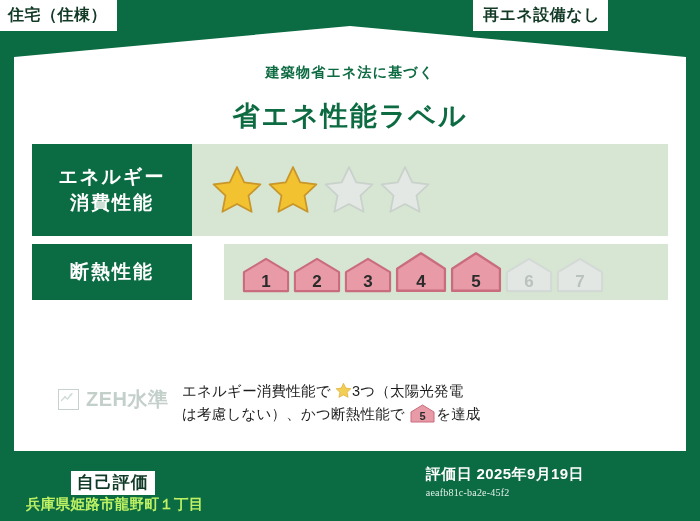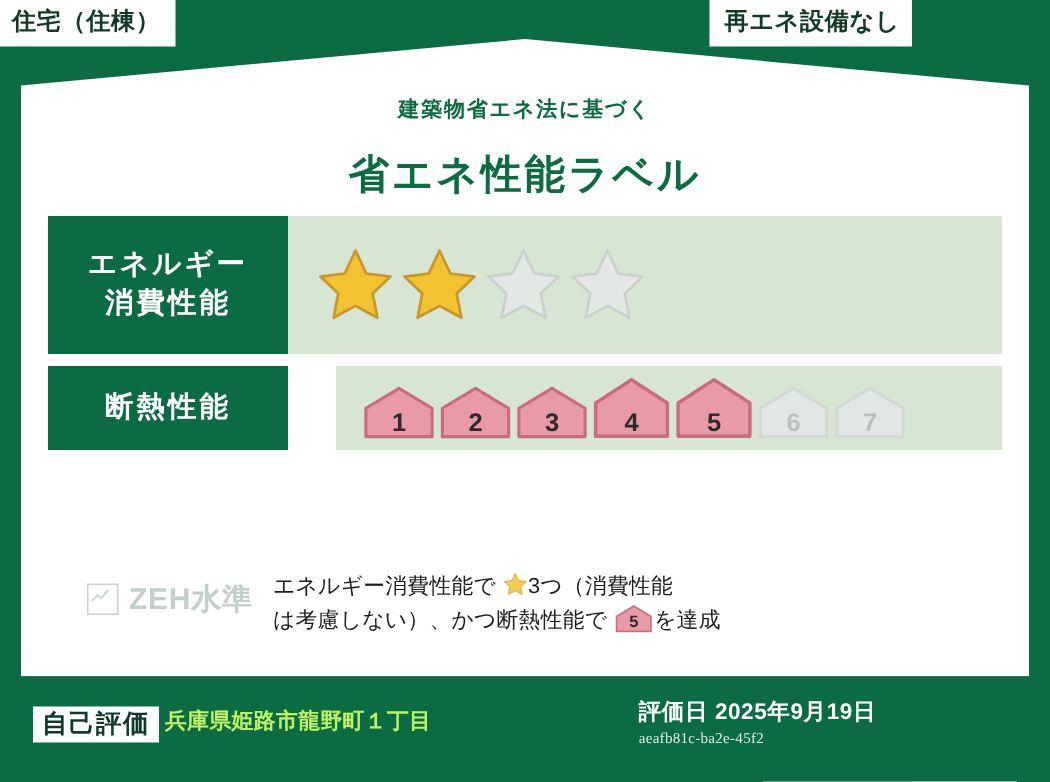--- a/index.html
+++ b/index.html
@@ -219,21 +219,22 @@
     left: 0; right: 0;
     bottom: 0;
     height: 70px;
     color: #ffffff;
   }
   .footer-left {
     position: absolute;
     left: 22px;
     top: 20px;
     display: flex;
-    align-items: flex-start;
+    align-items: center;
+    flex-direction: column;
   }
   .self-badge {
     background: #ffffff;
     color: #0f3a27;
     font-size: 17px;
     font-weight: 700;
     letter-spacing: 1px;
     padding: 3px 6px 4px 6px;
     line-height: 1;
   }
@@ -364,21 +365,21 @@
             <circle cx="5" cy="6" r="1" fill="#d2dcd7"></circle>
             <circle cx="10.5" cy="4" r="1" fill="#d2dcd7"></circle>
           </svg>
         </span>
         <span class="zeh-text">ZEH水準</span>
       </div>
       <div class="desc">
         <span>エネルギー消費性能で</span>
         <svg class="inline-star" viewBox="0 0 24 24" aria-hidden="true">
           <path d="M12 1.8 L15.2 8.6 L22.4 9.5 L17.1 14.5 L18.5 21.7 L12 18.2 L5.5 21.7 L6.9 14.5 L1.6 9.5 L8.8 8.6 Z" fill="#f3ce54" stroke="#d9a92c" stroke-width="0.9" stroke-linejoin="round"></path>
-        </svg><span>3つ（消費性能</span><br>
+        </svg><span>3つ（太陽光発電</span><br>
         <span>は考慮しない）、かつ断熱性能で</span>
         <span class="mini-house">
           <svg viewBox="0 0 50 38" preserveAspectRatio="none" aria-hidden="true">
             <path d="M2 16 L25 2 L48 16 L48 36 L2 36 Z" fill="#e89aa6" stroke="#c96d7e" stroke-width="2" stroke-linejoin="round"></path>
           </svg>
           <span>5</span>
         </span><span>を達成</span>
       </div>
     </div>
 

